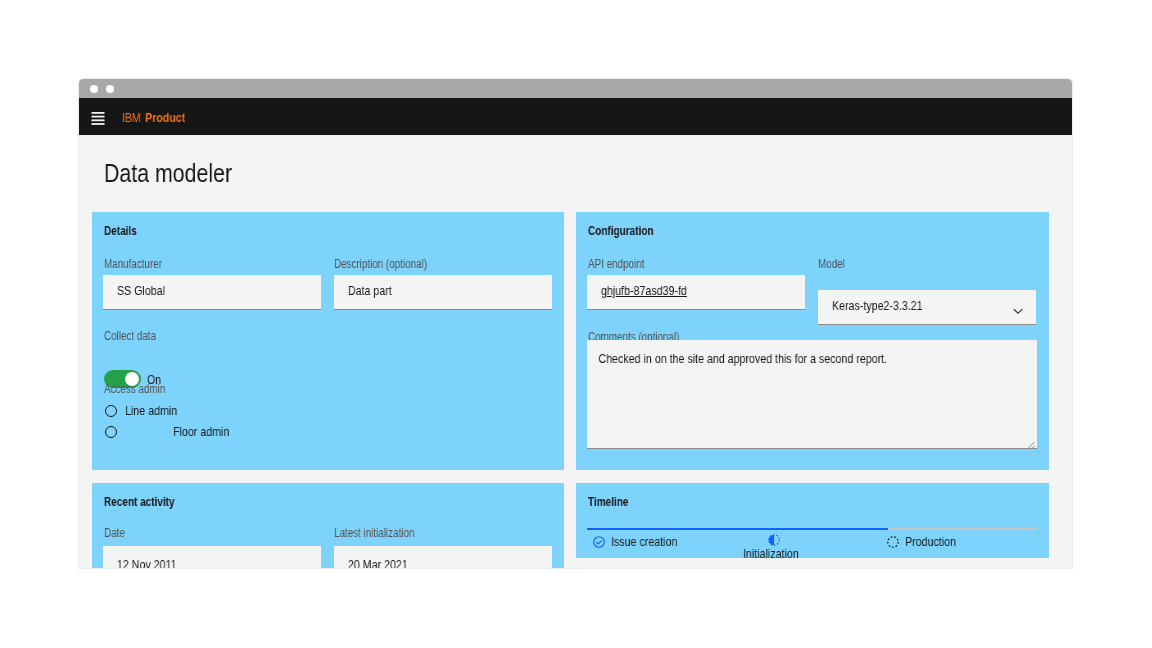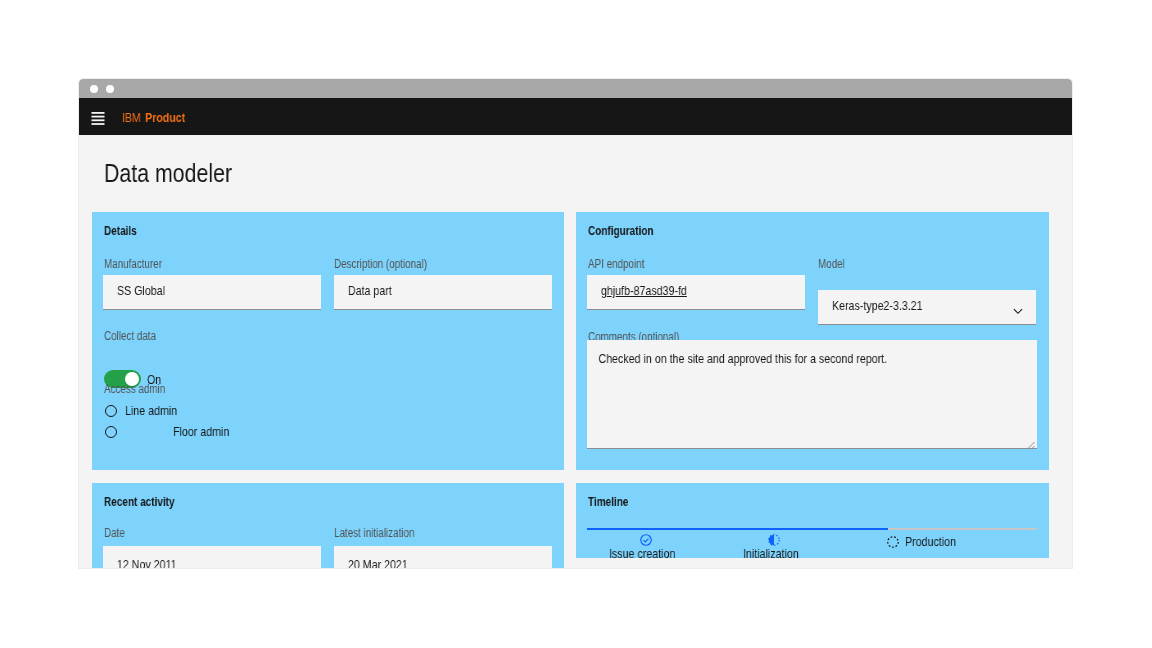--- a/index.html
+++ b/index.html
@@ -110,21 +110,21 @@
   .lbl-date   { left:12px;  top:43px; }
   .fld-date   { left:11px;  top:63px; width:218px; }
   .lbl-latest { left:242px; top:43px; }
   .fld-latest { left:242px; top:63px; width:218px;align-items:center; }
 
   
   .progress-track { position:absolute; left:11px; top:45px; width:450px; height:2px; background:var(--track-color); }
   .progress-fill  { position:absolute; left:0; top:0; height:2px; background:var(--accent-blue); }
   .steps { position:absolute; left:11px; top:51px; width:450px; height:12px; }
   .step { position:absolute; top:0; display:flex; align-items:center; }
-  .step-1 { left:16px;flex-direction:column; }
+  .step-1 { left:6px; }
   .step-2 { left:150px;flex-direction:column; }
   .step-3 { left:300px; }
   .step svg { display:block; flex:none; }
   .step-label { margin-left:6px; font-size:13px; color:#161616; transform:scaleX(0.82); transform-origin:left center; white-space:nowrap; }
 </style>
 </head>
 <body>
 
 <div class="window">
 

